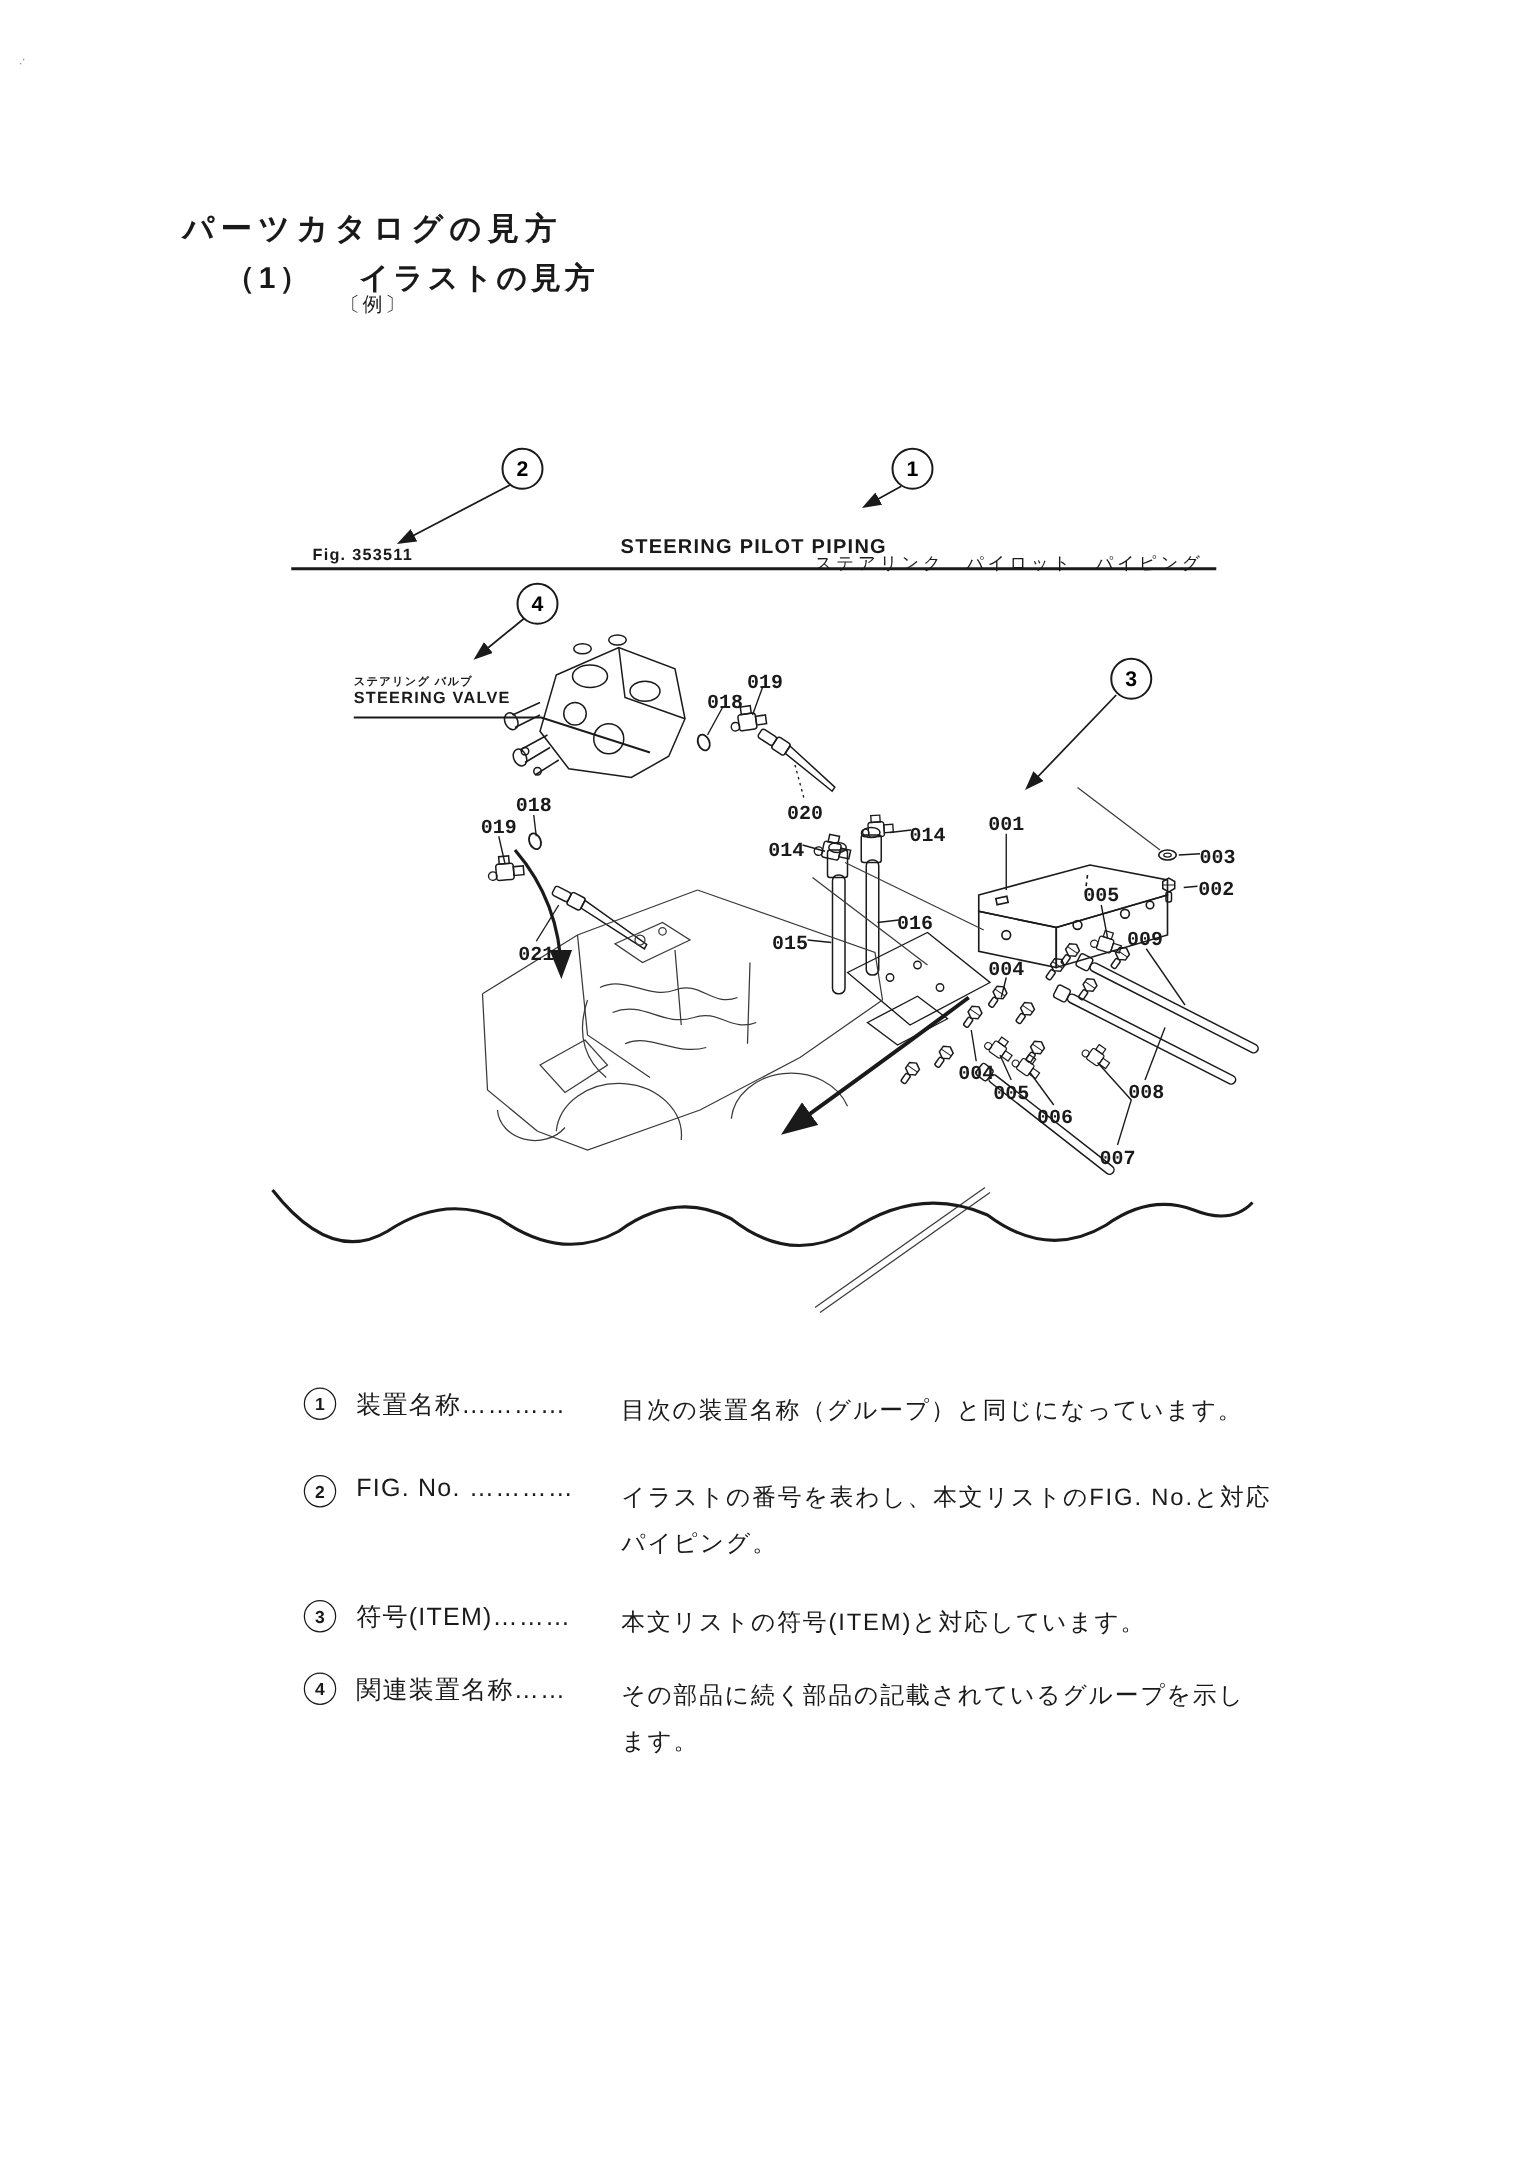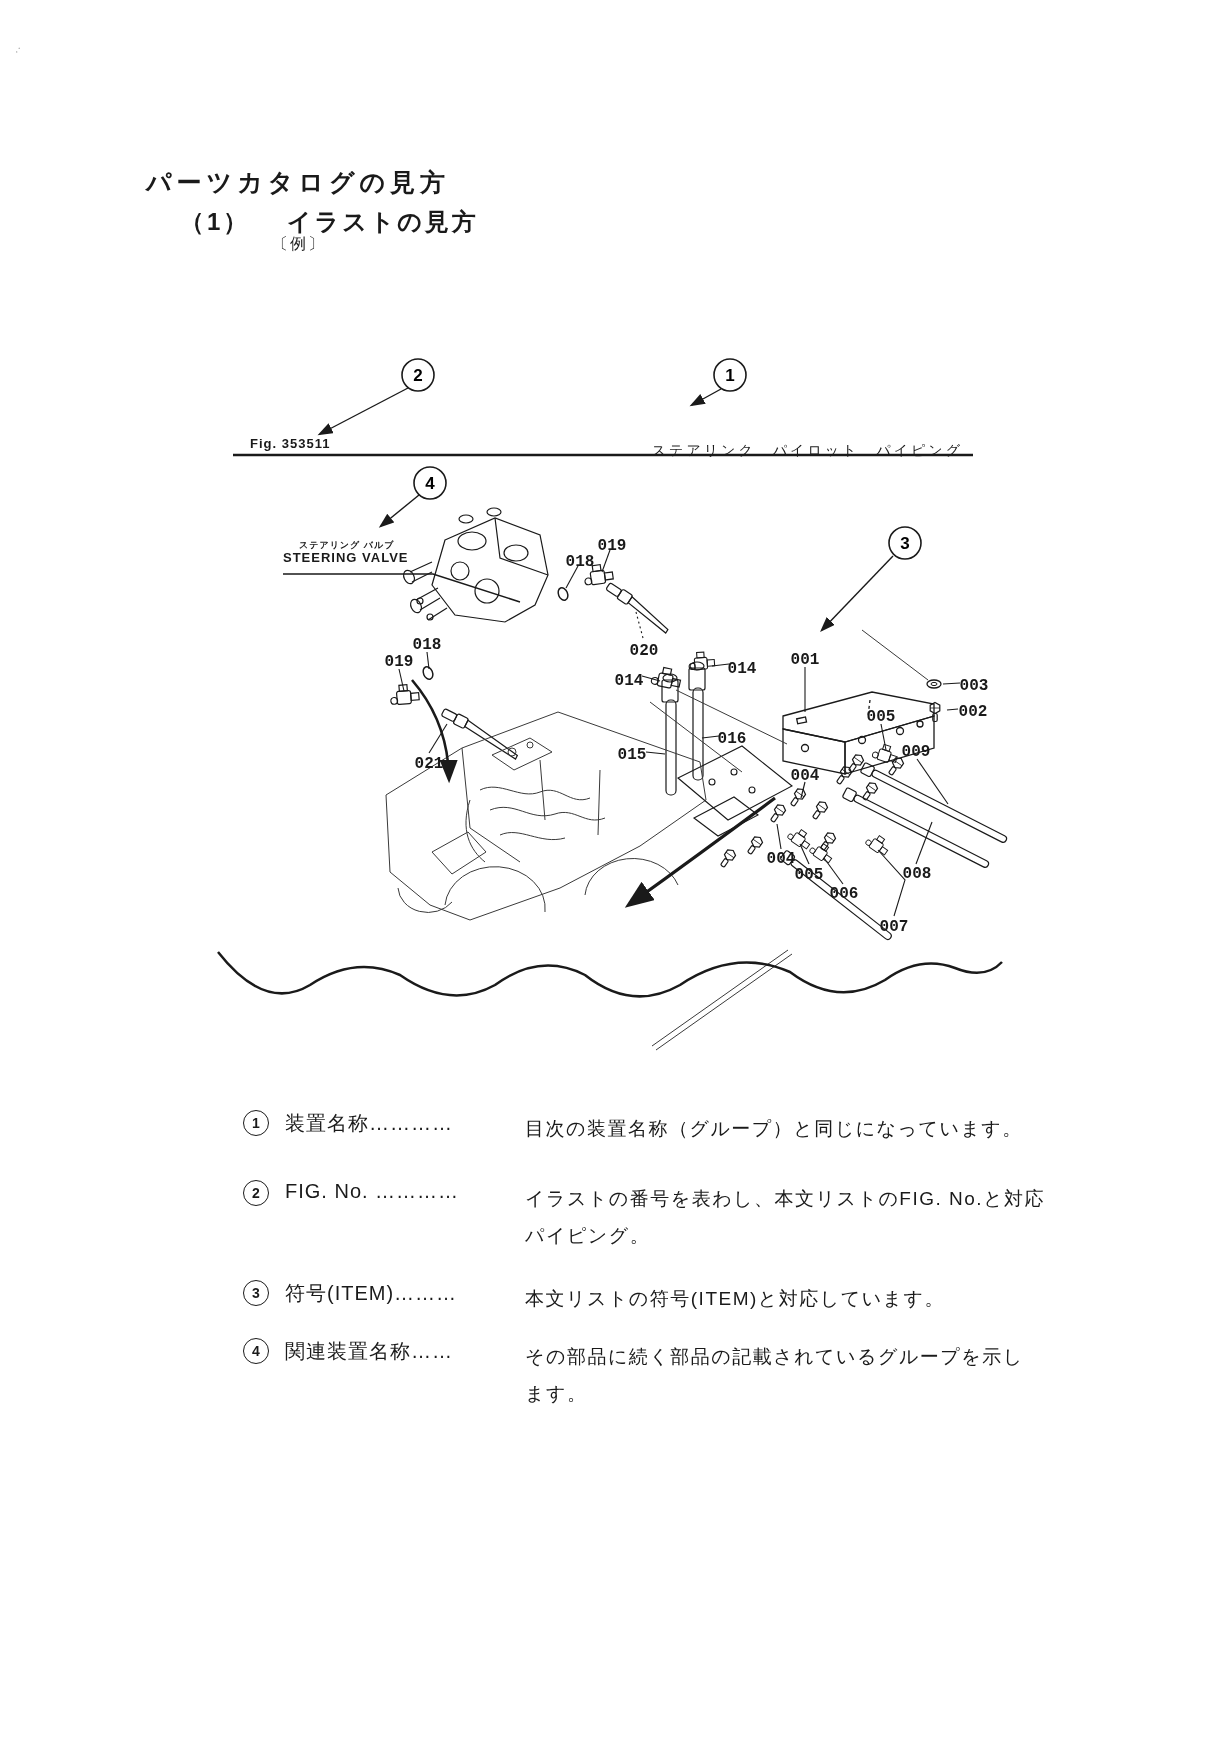--- a/index.html
+++ b/index.html
@@ -6,45 +6,46 @@
   .page{position:relative;width:1231px;height:1746px;background:#ffffff;overflow:hidden;
         font-family:"Liberation Sans","DejaVu Sans",sans-serif;color:#1a1a1a;}
   .abs{position:absolute;}
   .pgtitle{left:146px;top:166px;font-size:25px;font-weight:bold;letter-spacing:5px;text-align:center;}
   .pgsub{left:180px;top:206px;font-size:24px;letter-spacing:3px;font-weight:bold;}
   .pgex{left:272px;top:234px;font-size:16px;letter-spacing:2px;}
   .figkatakana{left:243px;top:410px;width:720px;text-align:right;font-size:14px;letter-spacing:3px;margin-top:32px;}
   .figtitle-en{left:243px;top:429px;width:720px;text-align:center;font-size:16px;font-weight:bold;letter-spacing:1px;}
   .figno{left:250px;top:436px;font-size:13px;font-weight:bold;letter-spacing:1px;}
   .valvelabel{left:283px;top:541px;line-height:1.1;}
-  .valvelabel .ja{font-size:9px;font-weight:bold;letter-spacing:1px;margin-left:16px;}
+  .valvelabel .ja{font-size:9px;font-weight:bold;letter-spacing:1px;}
   .valvelabel .en{font-size:13px;font-weight:bold;letter-spacing:1px;}
   .legendrow{display:flex;align-items:flex-start;}
   .cnum{display:inline-flex;width:24px;height:24px;border:1.6px solid #1a1a1a;border-radius:50%;
         align-items:center;justify-content:center;font-size:14px;font-weight:bold;flex:0 0 auto;}
   .term{width:212px;font-size:20px;font-weight:normal;letter-spacing:1px;margin-left:16px;white-space:nowrap;}
-  .desc{font-size:19px;letter-spacing:1.5px;line-height:37px;margin-left:28px;white-space:nowrap;}
+  .desc{font-size:19px;letter-spacing:1.5px;line-height:37px;white-space:nowrap;}
   .artifact{left:14px;top:42px;color:#9a9a9a;font-size:11px;transform:rotate(-20deg);}
   svg text.plbl{font-family:"Liberation Mono","DejaVu Sans Mono",monospace;font-weight:bold;font-size:16px;}
   svg text.cnumsvg{font-family:"Liberation Sans","DejaVu Sans",sans-serif;font-weight:bold;font-size:17px;}
   svg .ln{stroke:#1a1a1a;fill:none;}
   svg .sketch{stroke:#3a3a3a;fill:none;stroke-width:1;}
 </style>
 </head>
 <body>
 
 <div class="page">
 
   <div class="abs artifact">.·</div>
 
   <div class="abs pgtitle">パーツカタログの見方</div>
   <div class="abs pgsub">（1）　 イラストの見方</div>
   <div class="abs pgex">〔例〕</div>
 
   <div class="abs figkatakana">ステアリンク　パイロット　パイピング</div>
+  <div class="abs figtitle-en">STEERING PILOT PIPING</div>
   <div class="abs figno">Fig. 353511</div>
 
   <div class="abs valvelabel">
     <div class="ja">ステアリング バルブ</div>
     <div class="en">STEERING VALVE</div>
   </div>
 
   <svg class="abs" style="left:0;top:0;" width="1231" height="1746" viewBox="0 0 1231 1746">
     <defs>
       <marker id="ah" markerWidth="12" markerHeight="10" refX="9" refY="4" orient="auto">

